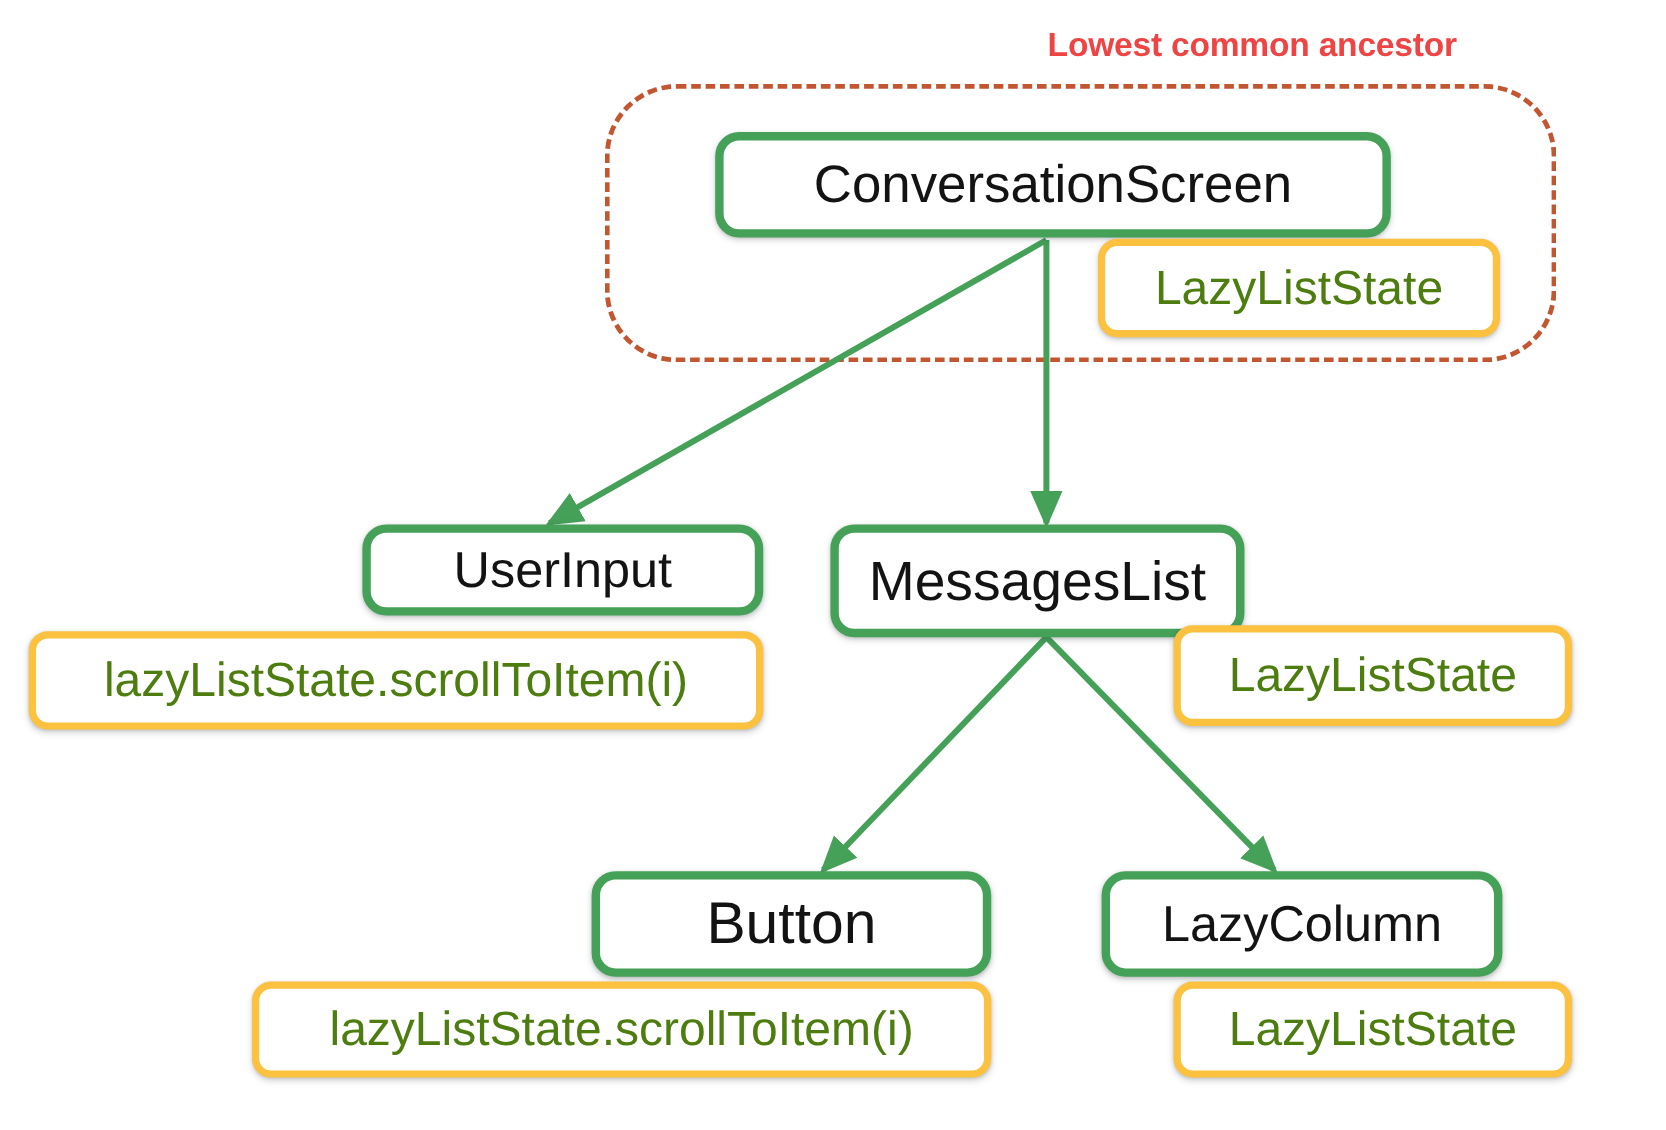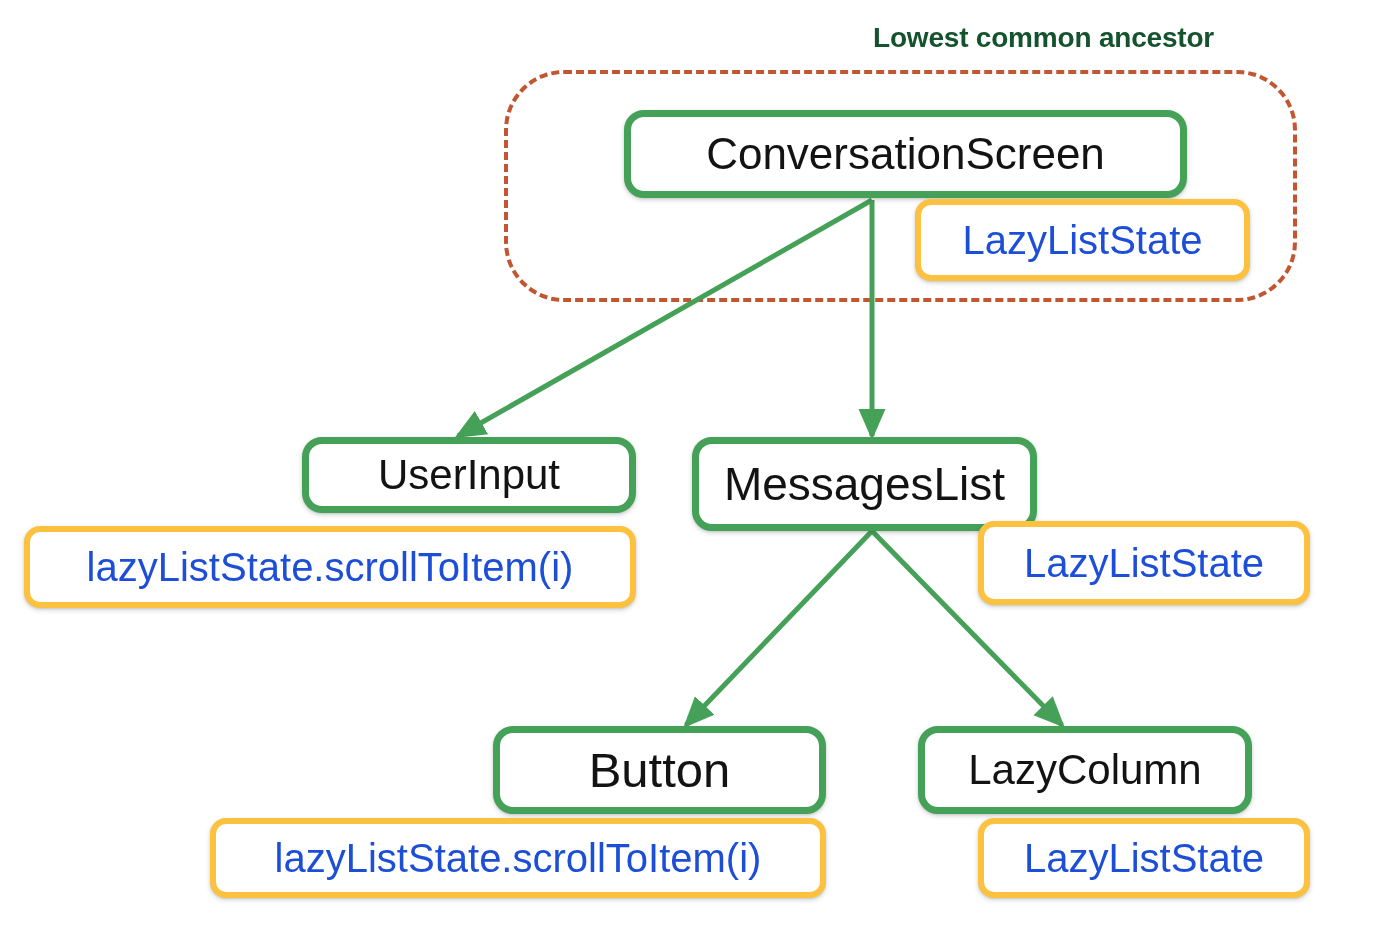--- a/index.html
+++ b/index.html
@@ -59,52 +59,52 @@
     box-shadow: 0 2px 5px rgba(60,64,67,0.22), 0 1px 2px rgba(60,64,67,0.12);
   }
   .node.composable {
     border: 7px solid #45a058;
     border-radius: 20px;
     color: #131313;
   }
   .node.state {
     border: 6px solid #fbc13f;
     border-radius: 16px;
-    color: #1d4ed8;
+    color: #4d7c0f;
   }
   .node-label {
     display: block;
     line-height: 1;
   }
 </style>
 </head>
 <body>
 
 <div id="canvas">
 
   <div class="group-box" id="group-box" style="left: 504px; top: 70px; width: 793px; height: 232px; border-color: rgb(193, 86, 48);"></div>
 
-  <div class="caption" id="caption" style="left: 873px; top: 22px; font-size: 28px; color: #14532d;">Lowest common ancestor</div>
+  <div class="caption" id="caption" style="left: 873px; top: 22px; font-size: 28px; color: #ef4444;">Lowest common ancestor</div>
 
   <svg id="edges" viewBox="0 0 1388 942" xmlns="http://www.w3.org/2000/svg">
     <defs>
       <marker id="arrowhead" markerWidth="7" markerHeight="7" refX="5.4" refY="3.1" orient="auto" markerUnits="strokeWidth">
         <path d="M0,0.4 L6.2,3.1 L0,5.8 z" fill="#45a058"></path>
       </marker>
     </defs>
     <g id="edge-group">
         <line x1="872" y1="200" x2="458" y2="436" stroke="#45a058" stroke-width="5" marker-end="url(#arrowhead)"></line>
         <line x1="872" y1="200" x2="872" y2="436" stroke="#45a058" stroke-width="5" marker-end="url(#arrowhead)"></line>
         <line x1="872" y1="531" x2="686" y2="725" stroke="#45a058" stroke-width="5" marker-end="url(#arrowhead)"></line>
         <line x1="872" y1="531" x2="1062" y2="725" stroke="#45a058" stroke-width="5" marker-end="url(#arrowhead)"></line>
       </g>
   </svg>
 
   <div id="node-layer">
-      <div class="node composable" style="left: 624px; top: 110px; width: 563px; height: 88px; z-index: 10;">
+      <div class="node composable" style="left: 596px; top: 110px; width: 563px; height: 88px; z-index: 10;">
         <span class="node-label" style="font-size: 44px;">ConversationScreen</span>
       </div>
       <div class="node state" style="left: 915px; top: 199px; width: 335px; height: 82px; z-index: 11;">
         <span class="node-label" style="font-size: 40px;">LazyListState</span>
       </div>
       <div class="node composable" style="left: 302px; top: 437px; width: 334px; height: 76px; z-index: 12;">
         <span class="node-label" style="font-size: 42px;">UserInput</span>
       </div>
       <div class="node state" style="left: 24px; top: 526px; width: 612px; height: 82px; z-index: 13;">
         <span class="node-label" style="font-size: 40px;">lazyListState.scrollToItem(i)</span>

